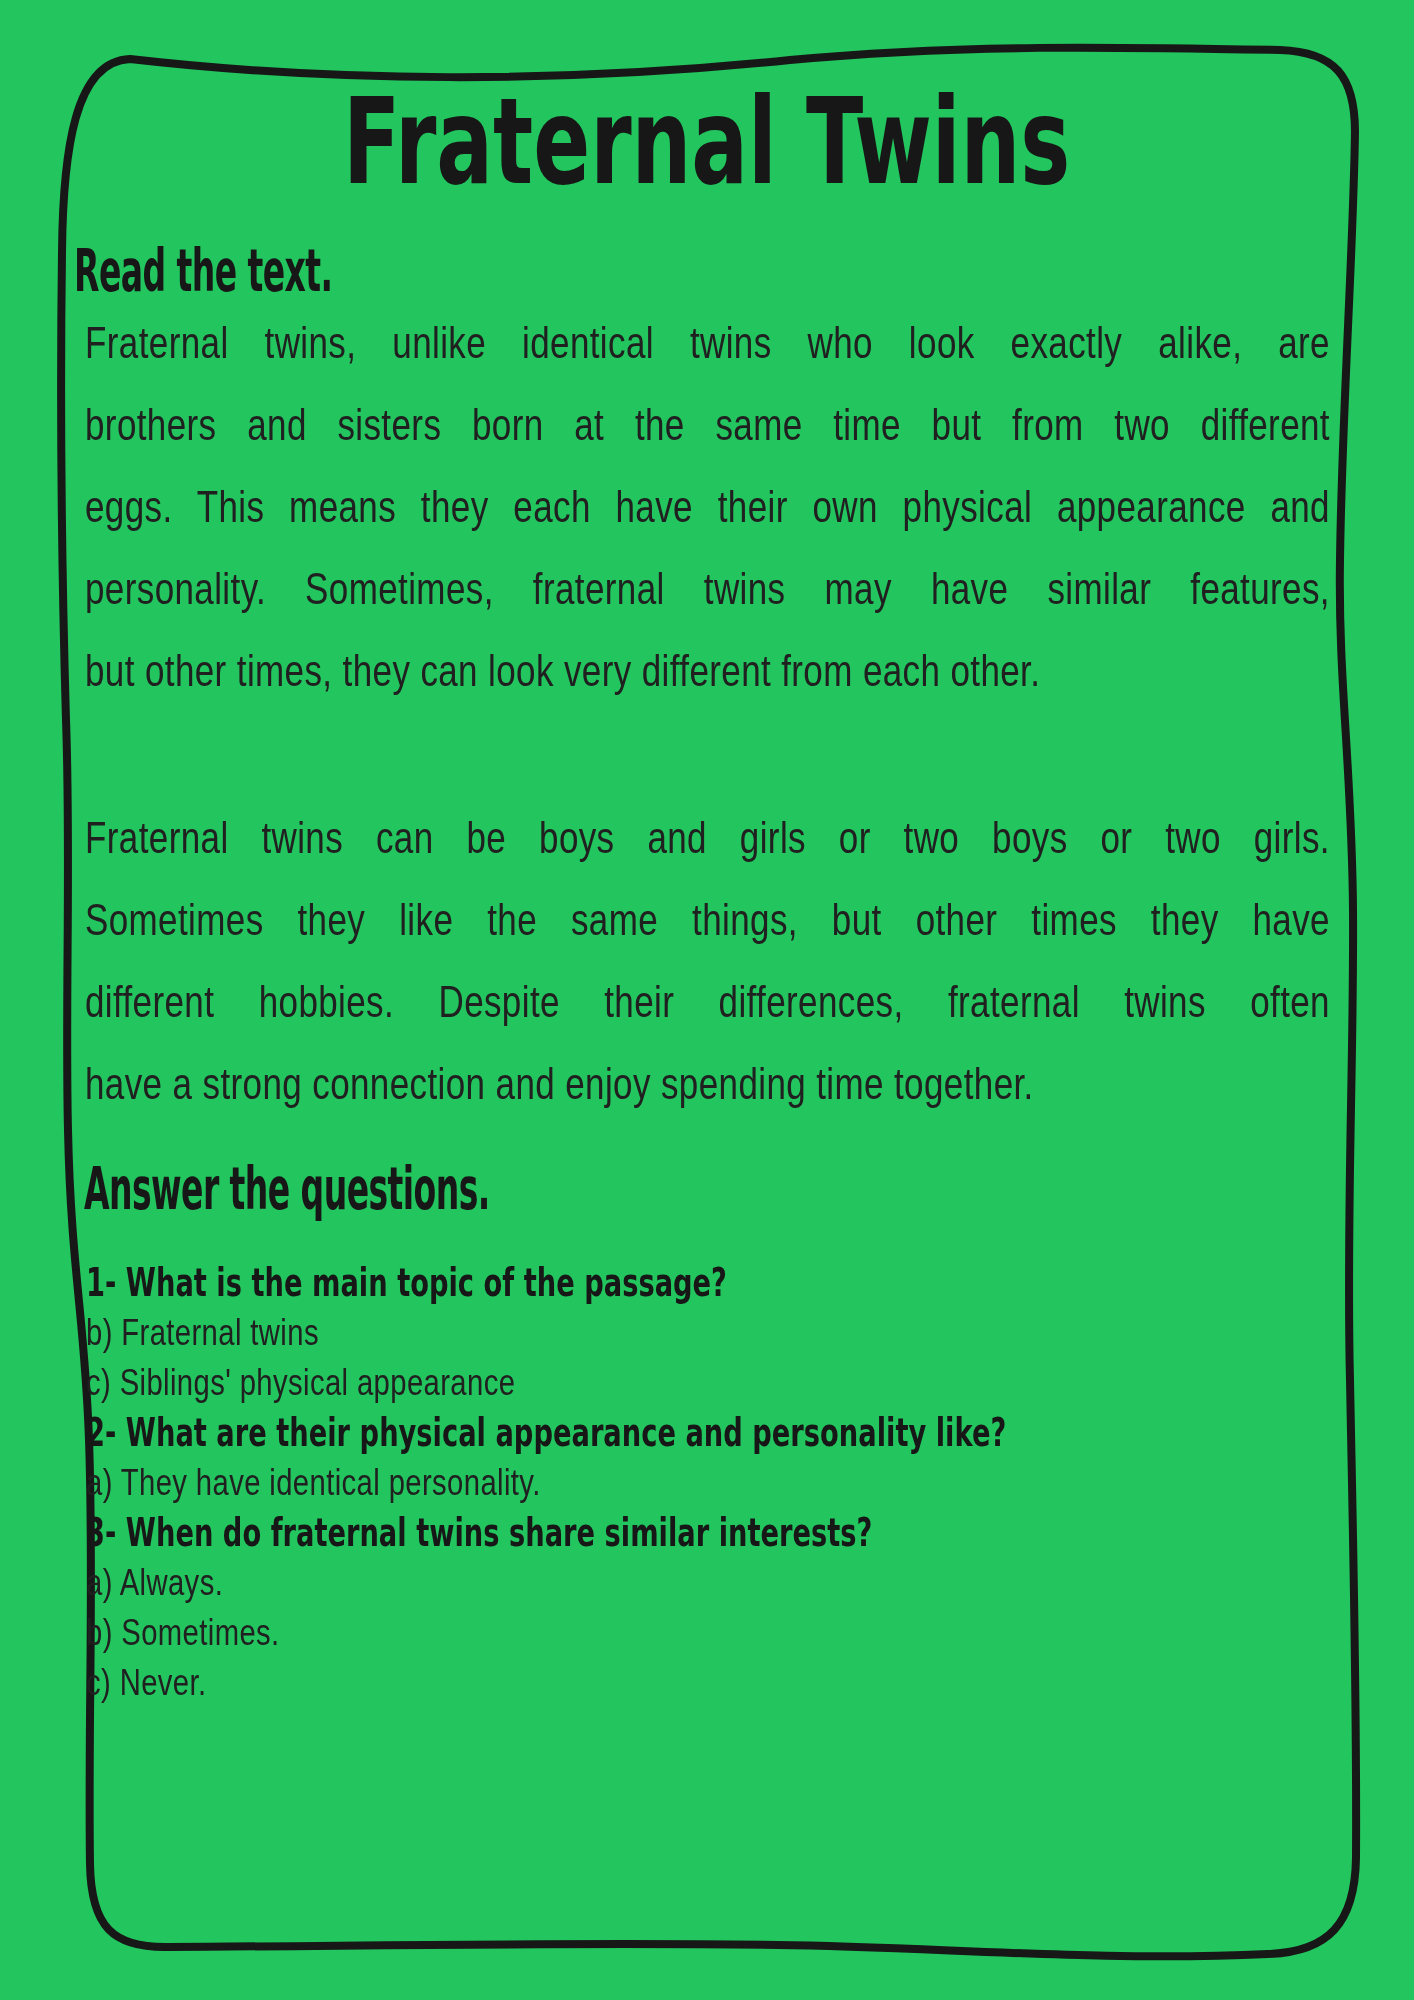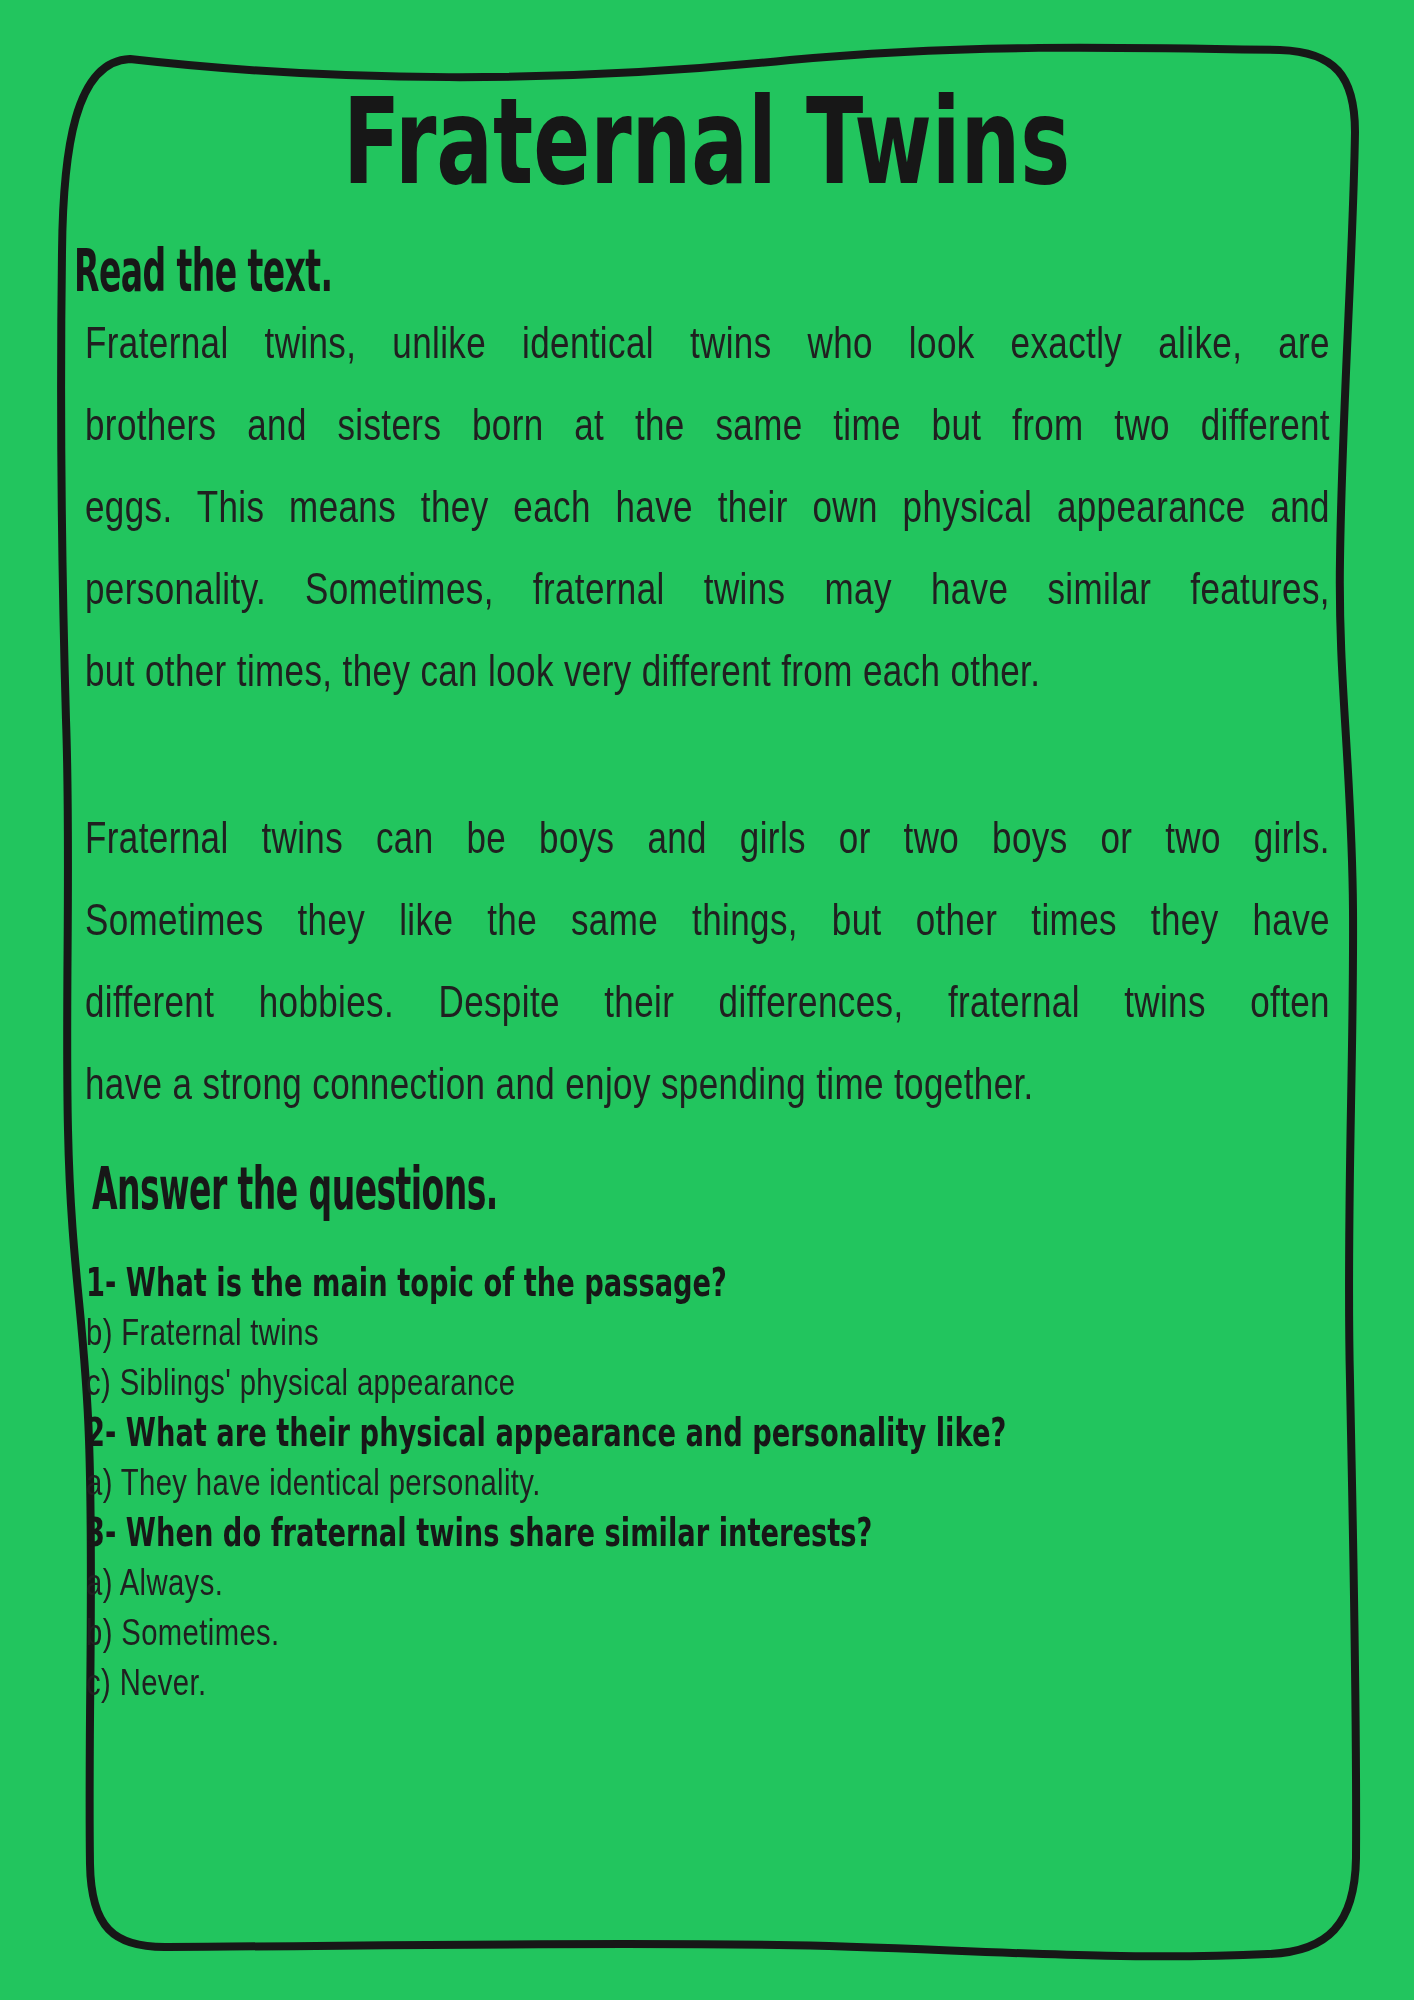--- a/index.html
+++ b/index.html
@@ -50,21 +50,21 @@
     font-family: "DejaVu Sans", sans-serif;
     font-weight: 700;
     font-size: 58px;
     color: #171717;
     transform: scaleX(0.57);
     transform-origin: left center;
     letter-spacing: -1px;
     white-space: nowrap;
   }
   .h-read   { top: 234px; left: 74px; margin-top: 6px; }
-  .h-answer { top: 1158px; left: 84px; margin-left: 8px; }
+  .h-answer { top: 1158px; left: 84px; }
 
   .para {
     position: absolute;
     left: 85px;
     width: 1566px;
     transform: scaleX(0.795);
     transform-origin: left top;
     font-family: "Liberation Sans", sans-serif;
     font-size: 44px;
     color: #202020;

